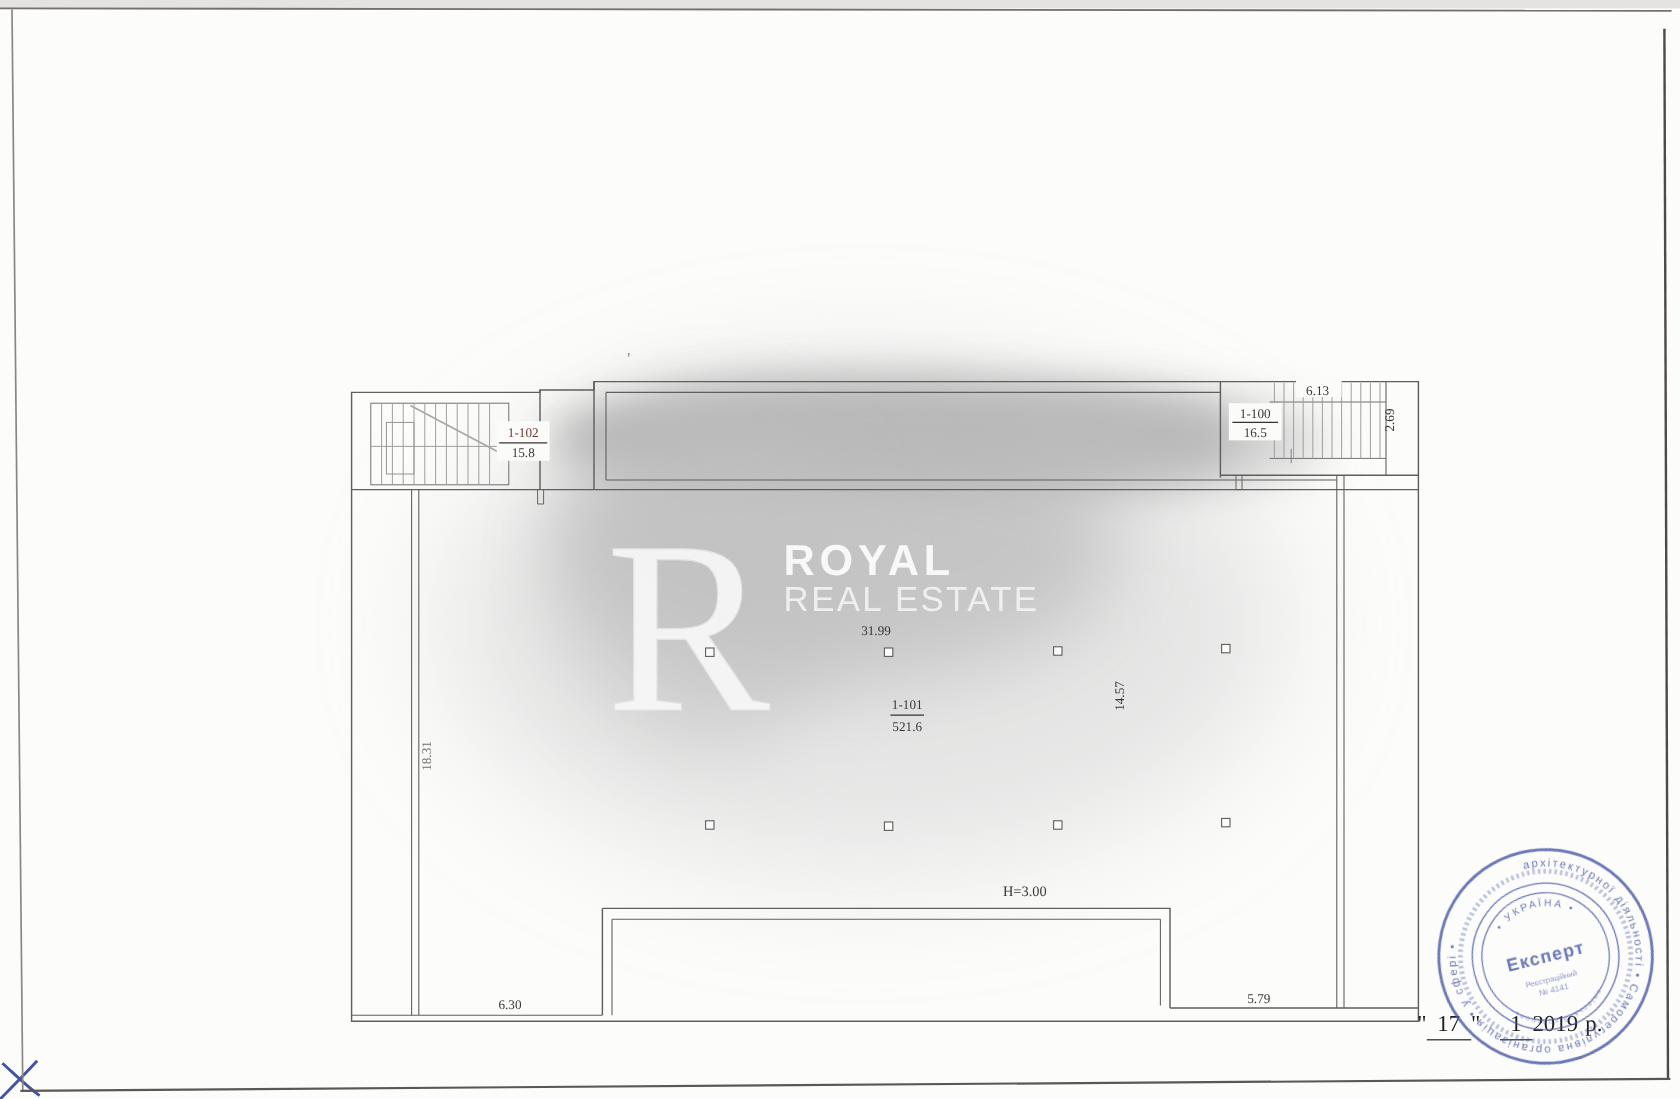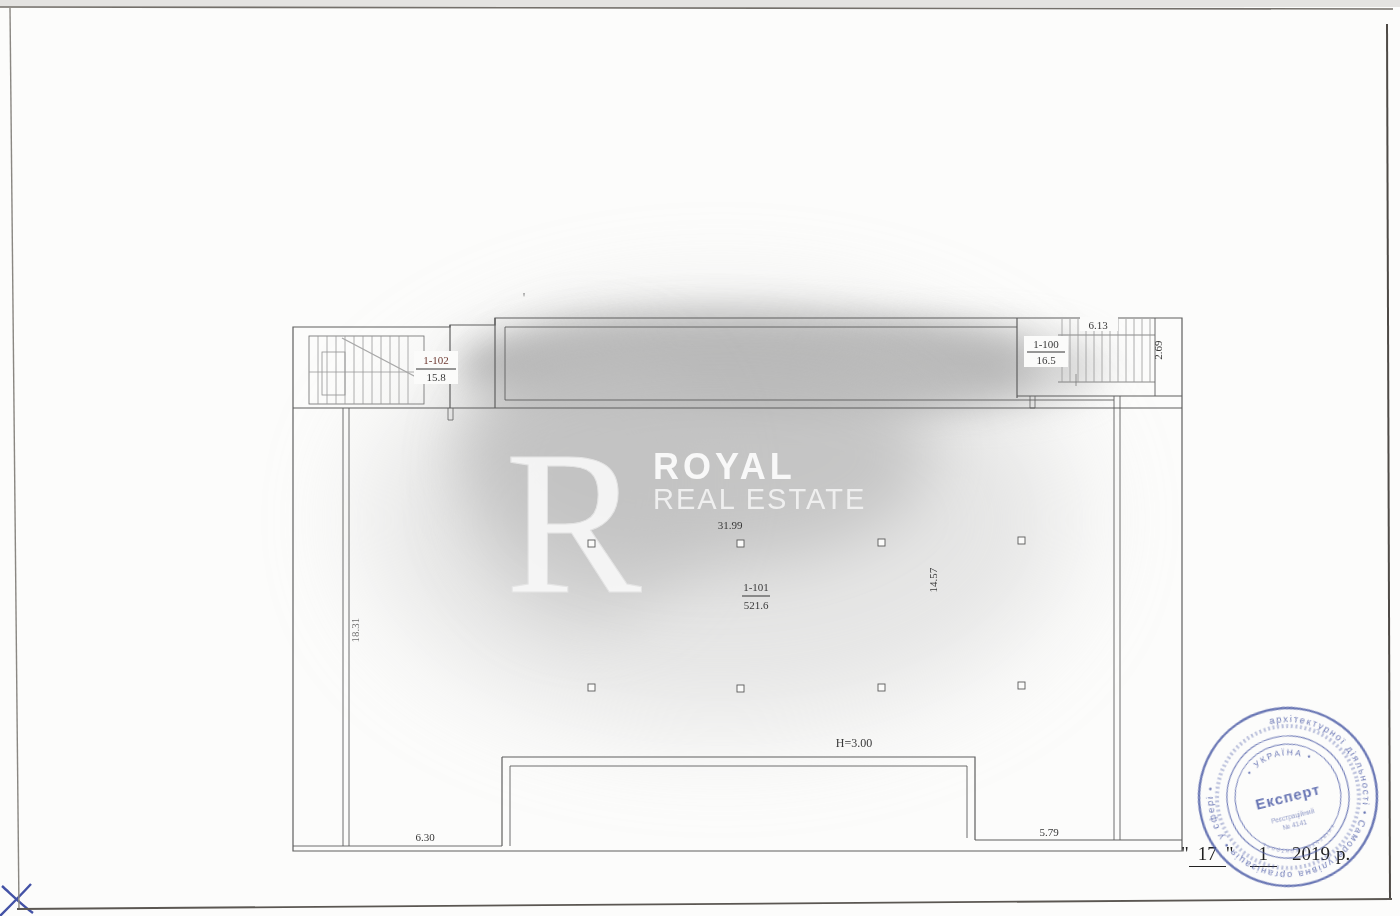--- a/index.html
+++ b/index.html
@@ -31,21 +31,21 @@
   .district-value{top:173px;left:648px;font-size:16px;}
   .region-label{top:202px;left:342px;}
   .region-line{top:205px;left:406px;width:633px;height:16px;border-bottom:1.2px solid #2b2b2b;}
   .scale-row{top:229px;left:0;width:1408px;text-align:center;font-size:18px;}
   .floor-row{top:270px;left:0;width:1415px;text-align:center;font-size:17px;}
   .u{border-bottom:1.3px solid #222;padding-bottom:1px;}
   
   .date-row{top:843px;left:1181px;font-size:19px;white-space:nowrap;z-index:4;}
   .date-row .du{border-bottom:1.4px solid #222;padding:0 9px 2px 9px;text-align:center;}
   .date-row .dm{margin-left:16px;}
-  .date-row .dy{margin-left:15px;}
+  .date-row .dy{}
   .date-row .ds{margin-left:6px;}
   .stamp-wrap{top:662px;left:1150px;z-index:5;pointer-events:none;}
   .plan-wrap{top:0;left:0;z-index:1;}
 </style>
 </head>
 <body>
 
 <div class="page">
 
   <svg class="abs plan-wrap" width="1400" height="916" viewBox="0 0 1400 916">

